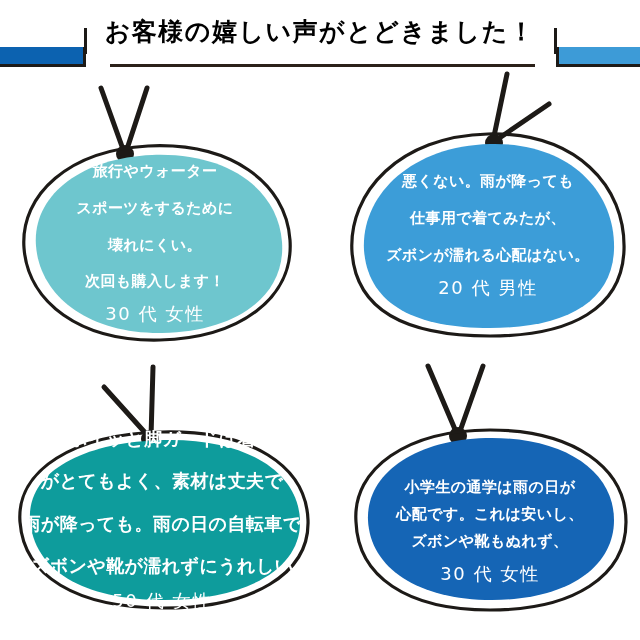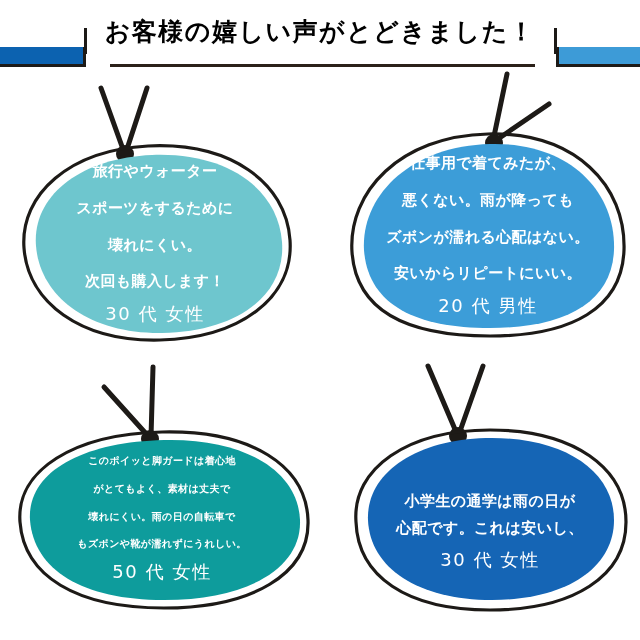--- a/index.html
+++ b/index.html
@@ -196,52 +196,52 @@
     </div>
   </div>
 
   <div class="bubble" style="left:344px; top:126px; width:288px; height:216px;">
     <svg width="288" height="216" viewBox="0 0 288 216">
       <path d="M 8 126 C 4 66 56 10 144 8 C 232 6 282 60 280 124 C 278 182 228 210 146 210 C 62 210 12 184 8 126 Z" fill="none" stroke="#1d1a17" stroke-width="3.2"></path>
       <path d="M 20 124 C 17 70 66 20 146 18 C 226 16 272 66 270 124 C 268 176 222 202 146 202 C 70 202 24 178 20 124 Z" fill="#3c9dd8"></path>
     </svg>
     <div class="bubble-text">
       <div class="lines align-left">
+        <span>悪くない。雨が降っても</span>
         <span>仕事用で着てみたが、</span>
-        <span>悪くない。雨が降っても</span>
         <span>ズボンが濡れる心配はない。</span>
-        <span>安いからリピートにいい。</span>
       </div>
       <div class="age">20 代 男性</div>
     </div>
   </div>
 
   <div class="bubble" style="left:12px; top:420px; width:300px; height:196px;">
     <svg width="300" height="196" viewBox="0 0 300 196">
       <path d="M 8 102 C 4 50 62 14 150 12 C 240 10 294 46 296 100 C 298 154 240 188 152 188 C 64 188 12 156 8 102 Z" fill="none" stroke="#1d1a17" stroke-width="3.2"></path>
       <path d="M 18 100 C 15 52 70 22 152 20 C 234 18 286 52 288 100 C 290 148 236 180 152 180 C 70 180 22 150 18 100 Z" fill="#0e9c9c"></path>
     </svg>
     <div class="bubble-text">
-      <div class="lines align-left" style="font-size:10px;">
+      <div class="lines align-left" style="font-size:18px;">
         <span>このポイッと脚ガードは着心地</span>
         <span>がとてもよく、素材は丈夫で</span>
-        <span>壊れにくい。雨の日の自転車で</span>
+        <span>雨が降っても。雨の日の自転車で</span>
         <span>もズボンや靴が濡れずにうれしい。</span>
       </div>
       <div class="age">50 代 女性</div>
     </div>
   </div>
 
   <div class="bubble" style="left:348px; top:418px; width:284px; height:200px;">
     <svg width="284" height="200" viewBox="0 0 284 200">
       <path d="M 8 104 C 4 50 60 12 142 12 C 226 12 278 50 278 104 C 278 158 226 192 142 192 C 58 192 10 158 8 104 Z" fill="none" stroke="#1d1a17" stroke-width="3.2"></path>
       <path d="M 20 102 C 18 54 70 20 144 20 C 218 20 266 54 266 102 C 266 150 218 182 144 182 C 70 182 22 150 20 102 Z" fill="#1565b5"></path>
     </svg>
     <div class="bubble-text">
       <div class="lines align-center">
         <span>小学生の通学は雨の日が</span>
         <span>心配です。これは安いし、</span>
+        <span>ズボンや靴もぬれず、</span>
       </div>
       <div class="age">30 代 女性</div>
     </div>
   </div>
 
 </div>
 
 </body></html>

